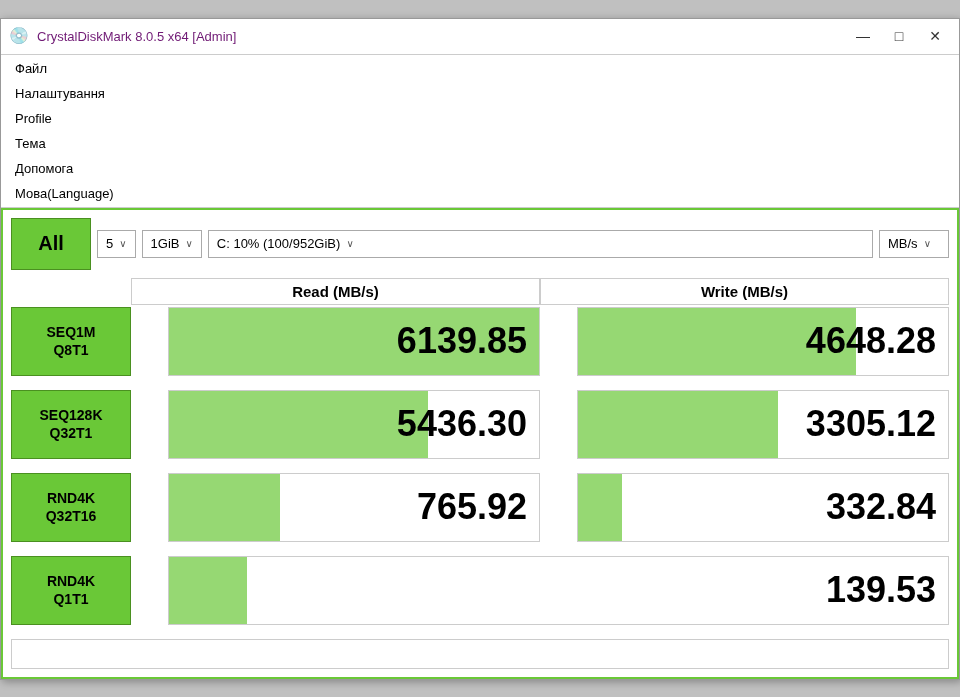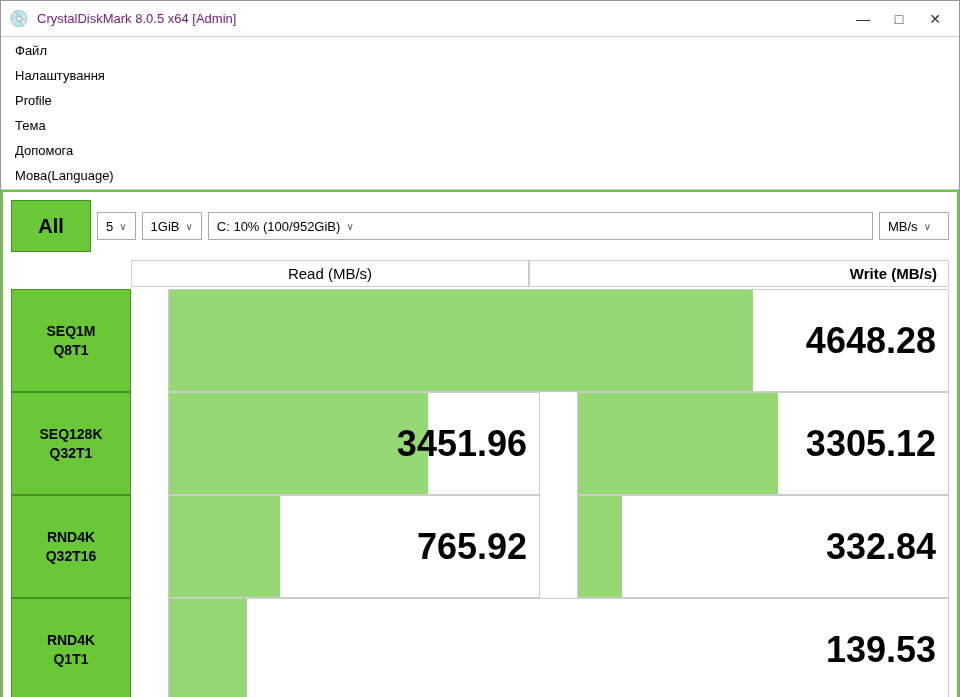--- a/index.html
+++ b/index.html
@@ -141,41 +141,41 @@
     }
 
     .header-label-col {
       width: 120px;
       flex-shrink: 0;
     }
 
     .header-read {
       flex: 1;
       text-align: center;
-      font-weight: normal;
+      font-weight: bold;
       font-size: 15px;
       padding: 4px 0;
       border: 1px solid #ccc;
       background: white;
     }
 
     .header-write {
       flex: 1;
-      text-align: right;
+      text-align: center;
       font-weight: bold;
       font-size: 15px;
-      padding: 4px 11px;
+      padding: 4px 0;
       border: 1px solid #ccc;
       background: white;
     }
 
     .data-row {
       display: flex;
-      margin-bottom: 0;
-      height: 103px;
+      margin-bottom: 14px;
+      height: 69px;
       gap: 37px;
     }
 
     .row-label {
       width: 120px;
       flex-shrink: 0;
       background: #6ac837;
       border: 1px solid #4a9020;
       display: flex;
       align-items: center;
@@ -274,31 +274,35 @@
       <div class="header-read">Read (MB/s)</div>
       <div class="header-write">Write (MB/s)</div>
     </div>
 
     <div id="data-rows-container">
         <div class="data-row">
     <div class="row-label">
       <span>SEQ1M<br>Q8T1</span>
     </div>
     <div class="value-cell">
+      <div class="value-bar" style="width: 100%"></div>
+      <span class="value-text">6139.85</span>
+    </div>
+    <div class="value-cell">
       <div class="value-bar" style="width: 75%"></div>
       <span class="value-text">4648.28</span>
     </div>
   </div>
         <div class="data-row">
     <div class="row-label">
       <span>SEQ128K<br>Q32T1</span>
     </div>
     <div class="value-cell">
       <div class="value-bar" style="width: 70%"></div>
-      <span class="value-text">3451.96</span>
+      <span class="value-text">5436.30</span>
     </div>
     <div class="value-cell">
       <div class="value-bar" style="width: 54%"></div>
       <span class="value-text">3305.12</span>
     </div>
   </div>
         <div class="data-row">
     <div class="row-label">
       <span>RND4K<br>Q32T16</span>
     </div>

